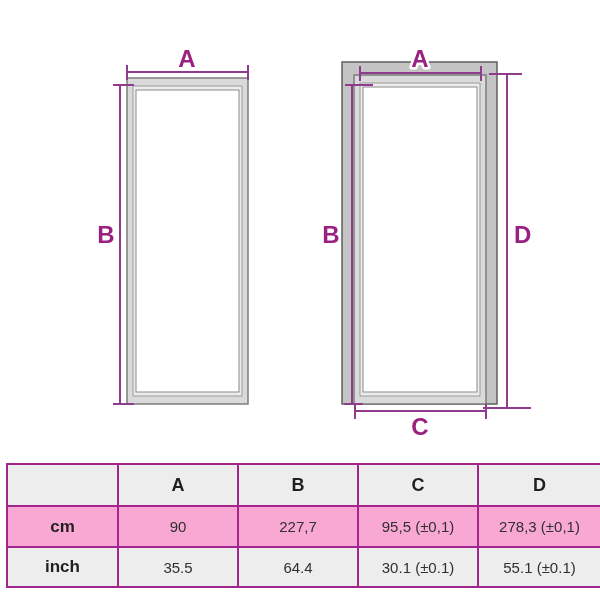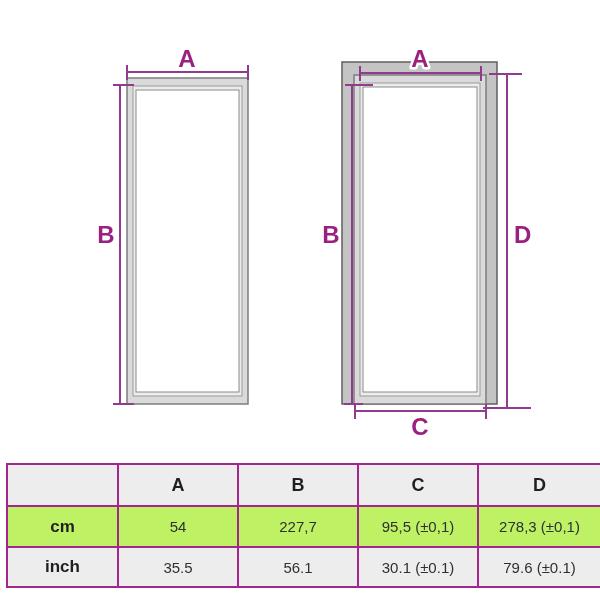--- a/index.html
+++ b/index.html
@@ -17,21 +17,21 @@
   }
   .spec-table{
     position:absolute;left:6px;top:463px;width:588px;
     border-collapse:collapse;table-layout:fixed;
   }
   .spec-table td,.spec-table th{
     border:2px solid #a2268e;text-align:center;vertical-align:middle;
     color:#303030;padding:0;
   }
   .spec-table .hdr-row td{height:40px;background:#ededed;font-weight:bold;font-size:18px;color:#1f1f1f;}
-  .spec-table .cm-row td{height:39px;background:#bef264;font-size:15px;}
+  .spec-table .cm-row td{height:39px;background:#f9a8d4;font-size:15px;}
   .spec-table .inch-row td{height:38px;background:#ededed;font-size:15px;}
   .spec-table td.row-label{font-weight:bold;font-size:17px;color:#1f1f1f;}
   .col-label{width:109px;}
   .col-a{width:118px;}
   .col-b{width:118px;}
   .col-c{width:118px;}
   .col-d{width:121px;}
 </style>
 </head>
 <body>
@@ -100,26 +100,26 @@
   <tbody>
     <tr class="hdr-row">
       <td class="col-label"></td>
       <td class="col-a">A</td>
       <td class="col-b">B</td>
       <td class="col-c">C</td>
       <td class="col-d">D</td>
     </tr>
     <tr class="cm-row">
       <td class="row-label">cm</td>
-      <td>54</td>
+      <td>90</td>
       <td>227,7</td>
       <td>95,5 (±0,1)</td>
       <td>278,3 (±0,1)</td>
     </tr>
     <tr class="inch-row">
       <td class="row-label">inch</td>
       <td>35.5</td>
-      <td>56.1</td>
+      <td>64.4</td>
       <td>30.1 (±0.1)</td>
-      <td>79.6 (±0.1)</td>
+      <td>55.1 (±0.1)</td>
     </tr>
   </tbody>
 </table>
 
 </body></html>

